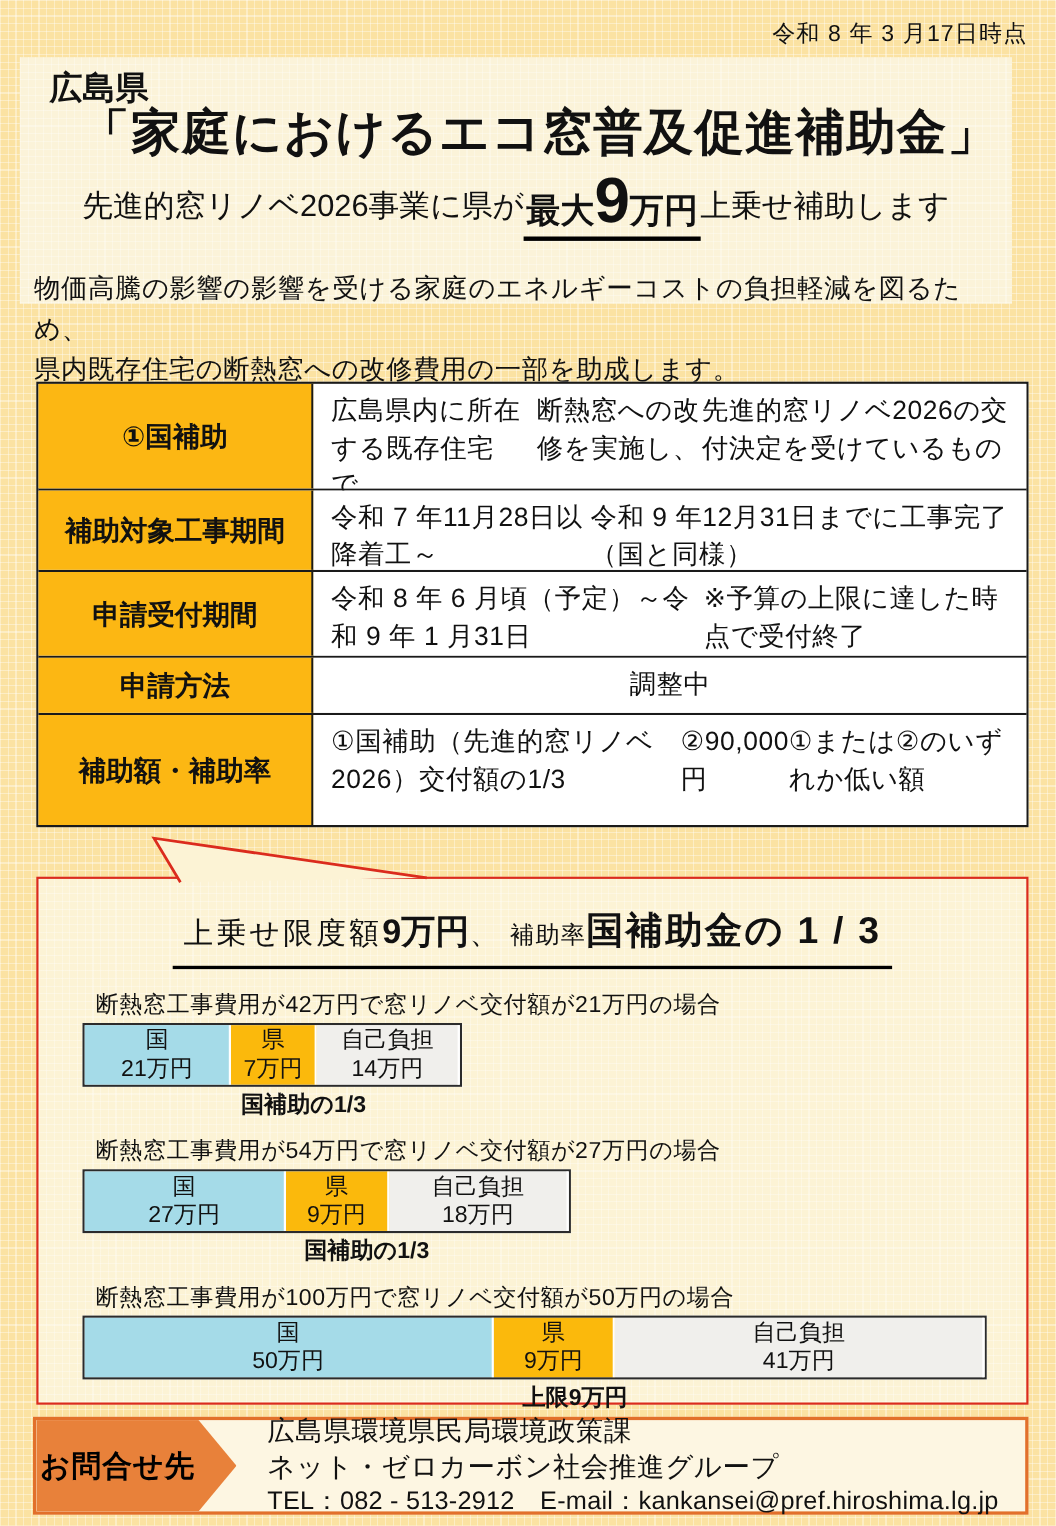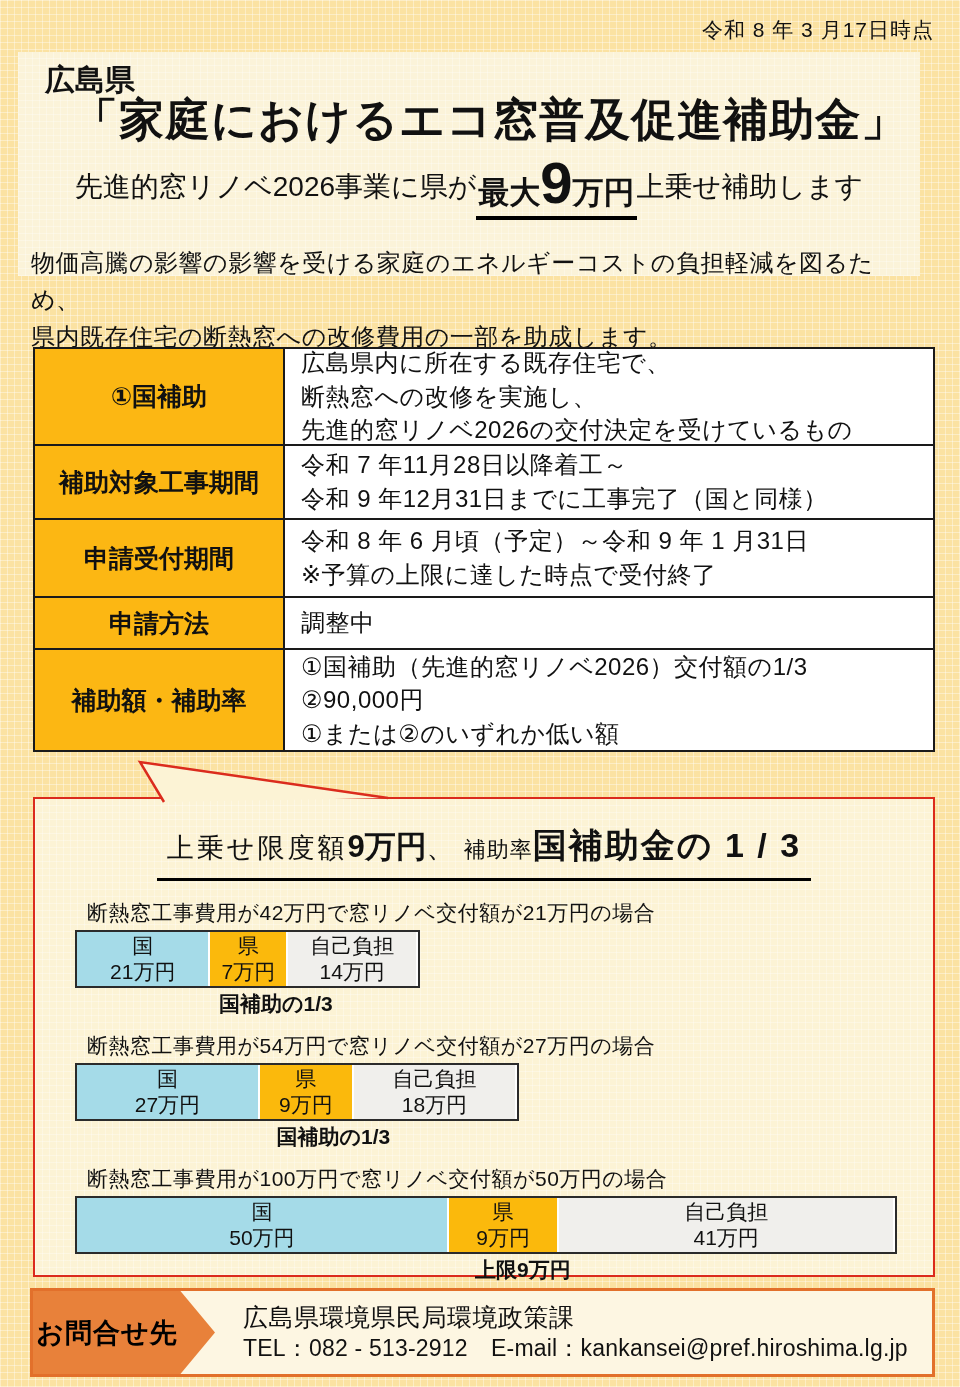--- a/index.html
+++ b/index.html
@@ -62,21 +62,21 @@
   .t-row { display:flex; border-bottom:2px solid #1a1a1a; }
   .t-row:last-child { border-bottom:none; }
   .t-label {
     flex:0 0 250px; background:#fcb713;
     display:flex; align-items:center; justify-content:center;
     font-size:25px; font-weight:bold; border-right:2px solid #1a1a1a;
     text-align:center;
   }
   .t-value {
     flex:1; background:#fff; padding:8px 16px;
-    display:flex; flex-direction:column; justify-content:center;
+    display:flex; justify-content:center;
     font-size:24px; line-height:1.4; letter-spacing:.5px;
   }
   .r1 { height:97px; } .r2 { height:74px; } .r3 { height:78px; }
   .r4 { height:52px; } .r5 { height:100px; }
 
   
   .callout-svg { position:absolute; left:0; top:757px; width:960px; height:48px; z-index:5; }
 
   
   .red-box {
@@ -278,15 +278,16 @@
       </div>
     </div>
 
   </div>
 </div>
 
 <div class="contact">
   <div class="contact-label">お問合せ先</div>
   <div class="contact-info">
     <div class="c-line">広島県環境県民局環境政策課</div>
+    <div class="c-line">ネット・ゼロカーボン社会推進グループ</div>
     <div class="c-line3">TEL：082 - 513-2912　E-mail：kankansei@pref.hiroshima.lg.jp</div>
   </div>
 </div>
 
 </body></html>

